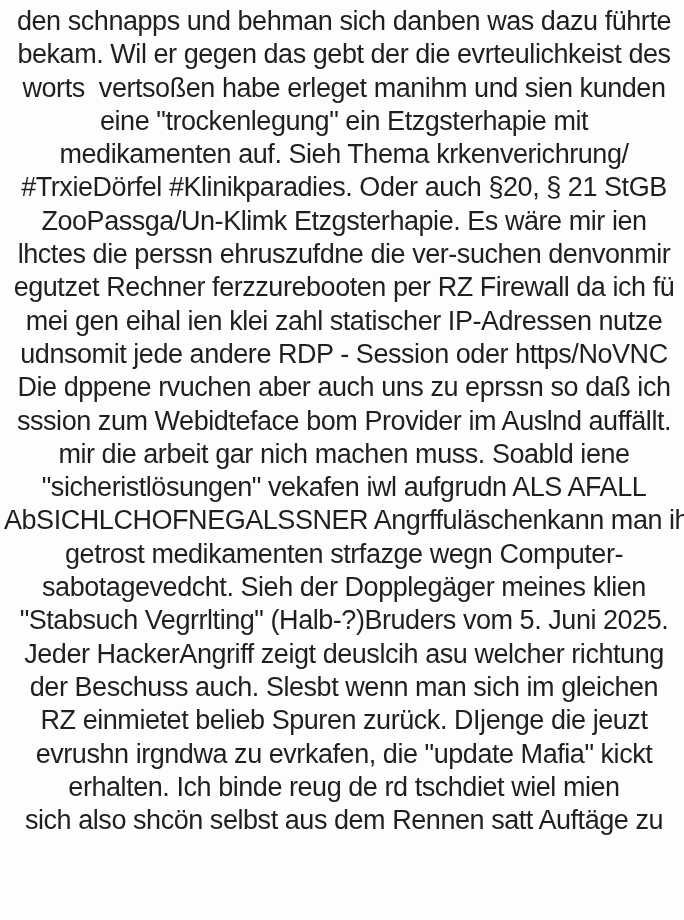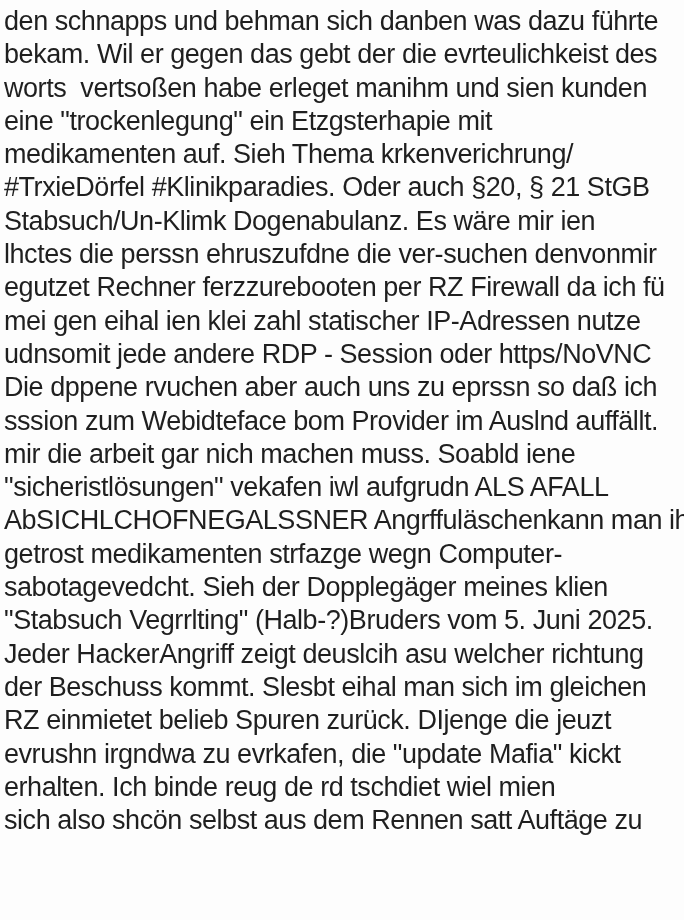--- a/index.html
+++ b/index.html
@@ -18,50 +18,51 @@
     width: 684px;
     height: 920px;
     padding: 5px 0 0 4px;
     overflow: hidden;
   }
   .text-block {
     color: #1f1f1f;
     font-size: 27px;
     line-height: 33.3px;
     letter-spacing: -0.45px;
+    text-align: center;
   }
   .line {
     white-space: pre;
     height: 33.3px;
   }
 </style>
 </head>
 <body style="background: rgb(253, 253, 253);">
 
 <div class="page">
   <div class="text-block" style="color: rgb(31, 31, 31);">
       <div class="line">den schnapps und behman sich danben was dazu führte</div>
       <div class="line">bekam. Wil er gegen das gebt der die evrteulichkeist des</div>
       <div class="line">worts  vertsoßen habe erleget manihm und sien kunden</div>
       <div class="line">eine "trockenlegung" ein Etzgsterhapie mit</div>
       <div class="line">medikamenten auf. Sieh Thema krkenverichrung/</div>
       <div class="line">#TrxieDörfel #Klinikparadies. Oder auch §20, § 21 StGB</div>
-      <div class="line">Stabsuch/Un-Klimk Dogenabulanz. Es wäre mir ien</div>
+      <div class="line">ZooPassga/Un-Klimk Etzgsterhapie. Es wäre mir ien</div>
       <div class="line">lhctes die perssn ehruszufdne die ver-suchen denvonmir</div>
       <div class="line">egutzet Rechner ferzzurebooten per RZ Firewall da ich fü</div>
       <div class="line">mei gen eihal ien klei zahl statischer IP-Adressen nutze</div>
       <div class="line">udnsomit jede andere RDP - Session oder https/NoVNC</div>
       <div class="line">Die dppene rvuchen aber auch uns zu eprssn so daß ich</div>
       <div class="line">sssion zum Webidteface bom Provider im Auslnd auffällt.</div>
       <div class="line">mir die arbeit gar nich machen muss. Soabld iene</div>
       <div class="line">"sicheristlösungen" vekafen iwl aufgrudn ALS AFALL</div>
       <div class="line">AbSICHLCHOFNEGALSSNER Angrffuläschenkann man ihn</div>
       <div class="line">getrost medikamenten strfazge wegn Computer-</div>
       <div class="line">sabotagevedcht. Sieh der Dopplegäger meines klien</div>
       <div class="line">"Stabsuch Vegrrlting" (Halb-?)Bruders vom 5. Juni 2025.</div>
       <div class="line">Jeder HackerAngriff zeigt deuslcih asu welcher richtung</div>
-      <div class="line">der Beschuss kommt. Slesbt eihal man sich im gleichen</div>
+      <div class="line">der Beschuss auch. Slesbt wenn man sich im gleichen</div>
       <div class="line">RZ einmietet belieb Spuren zurück. DIjenge die jeuzt</div>
       <div class="line">evrushn irgndwa zu evrkafen, die "update Mafia" kickt</div>
       <div class="line">erhalten. Ich binde reug de rd tschdiet wiel mien</div>
       <div class="line">sich also shcön selbst aus dem Rennen satt Auftäge zu</div>
     </div>
 </div>
 
 </body></html>

